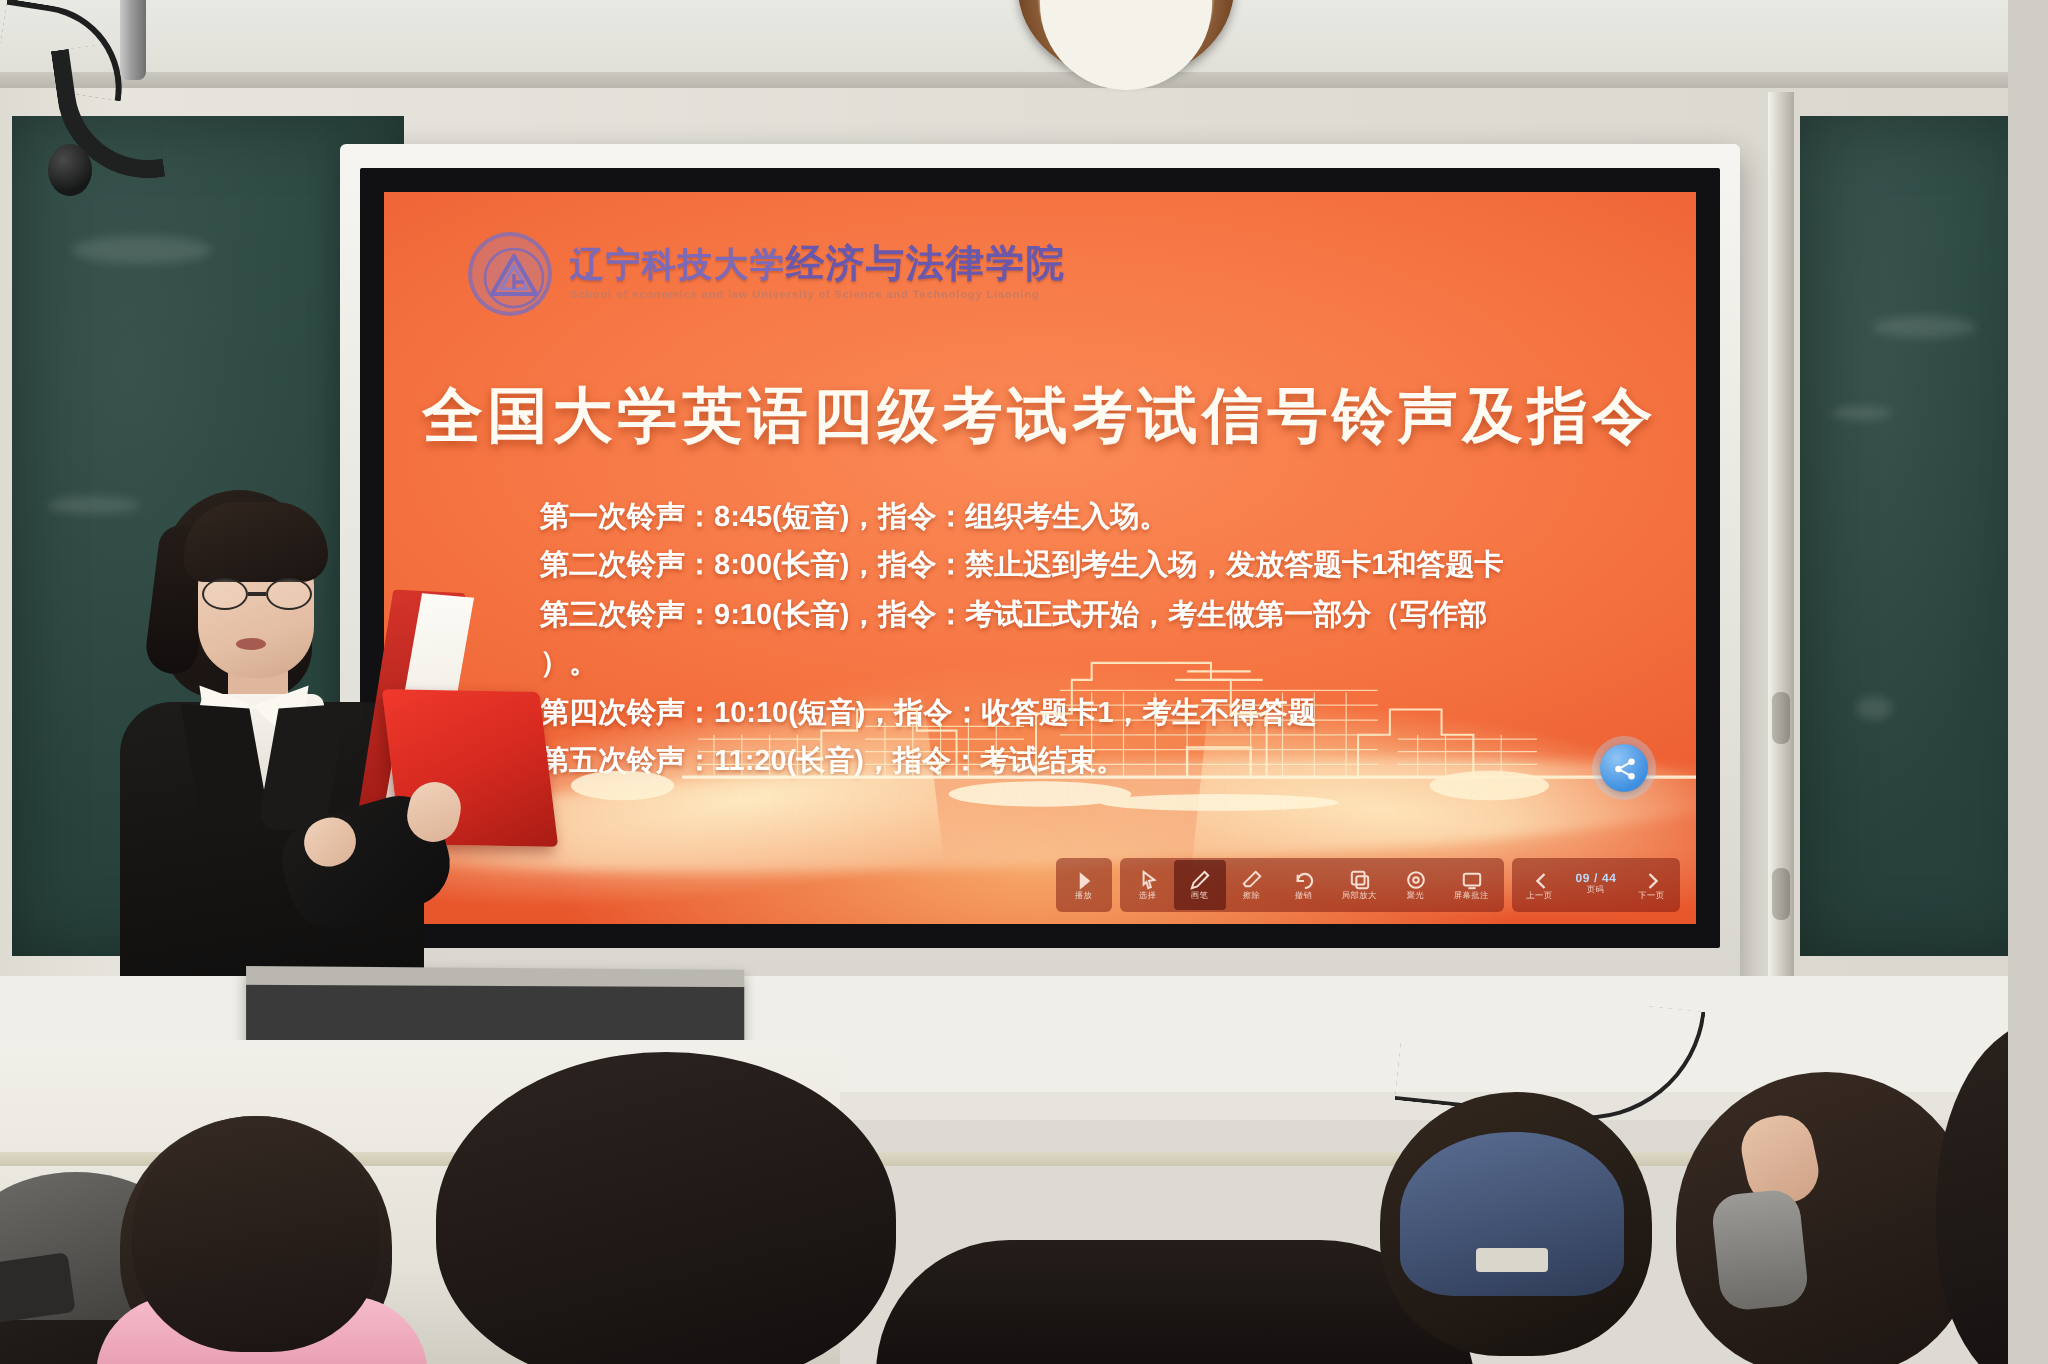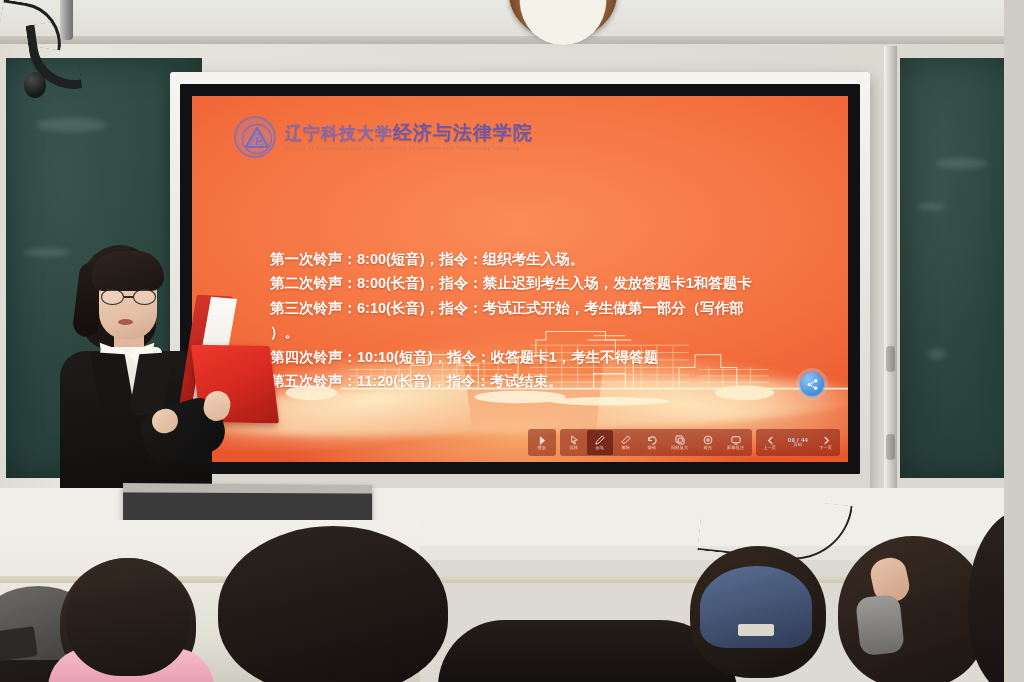--- a/index.html
+++ b/index.html
@@ -367,25 +367,26 @@
             </svg>
           </div>
           <div class="uni-name">
             <div class="uni-cn">
               <span>辽宁科技大学</span><span class="hi">经济与法律学院</span>
             </div>
             <div class="uni-en">School of economics and law  University of Science and Technology Liaoning</div>
           </div>
         </div>
 
+        <div class="slide-title">全国大学英语四级考试考试信号铃声及指令</div>
 
         <div class="slide-body">
-          <div class="line">第一次铃声：8:00(短音)，指令：组织考生入场。</div>
+          <div class="line">第一次铃声：8:45(短音)，指令：组织考生入场。</div>
           <div class="line">第二次铃声：8:00(长音)，指令：禁止迟到考生入场，发放答题卡1和答题卡</div>
-          <div class="line">第三次铃声：6:10(长音)，指令：考试正式开始，考生做第一部分（写作部</div>
+          <div class="line">第三次铃声：9:10(长音)，指令：考试正式开始，考生做第一部分（写作部</div>
           <div class="line">）。</div>
           <div class="line">第四次铃声：10:10(短音)，指令：收答题卡1，考生不得答题</div>
           <div class="line">第五次铃声：11:20(长音)，指令：考试结束。</div>
         </div>
 
         <svg class="skyline" viewBox="0 0 660 90" preserveAspectRatio="none">
           <g fill="none" stroke="#fff3cf" stroke-width="1" opacity="0.95">
             <path d="M150 62 h70 v-22 h18 v-10 h30 v10 h20 v22 h40 v-30 h18 v-16 h10 v-8 h60 v8 h10 v16 h18 v30 h46 v-20 h16 v-12 h26 v12 h16 v20 h60"></path>
             <path d="M150 62 h510" stroke="#fff8e2" stroke-width="1.6"></path>
             <g stroke-width="0.6" opacity="0.85">

